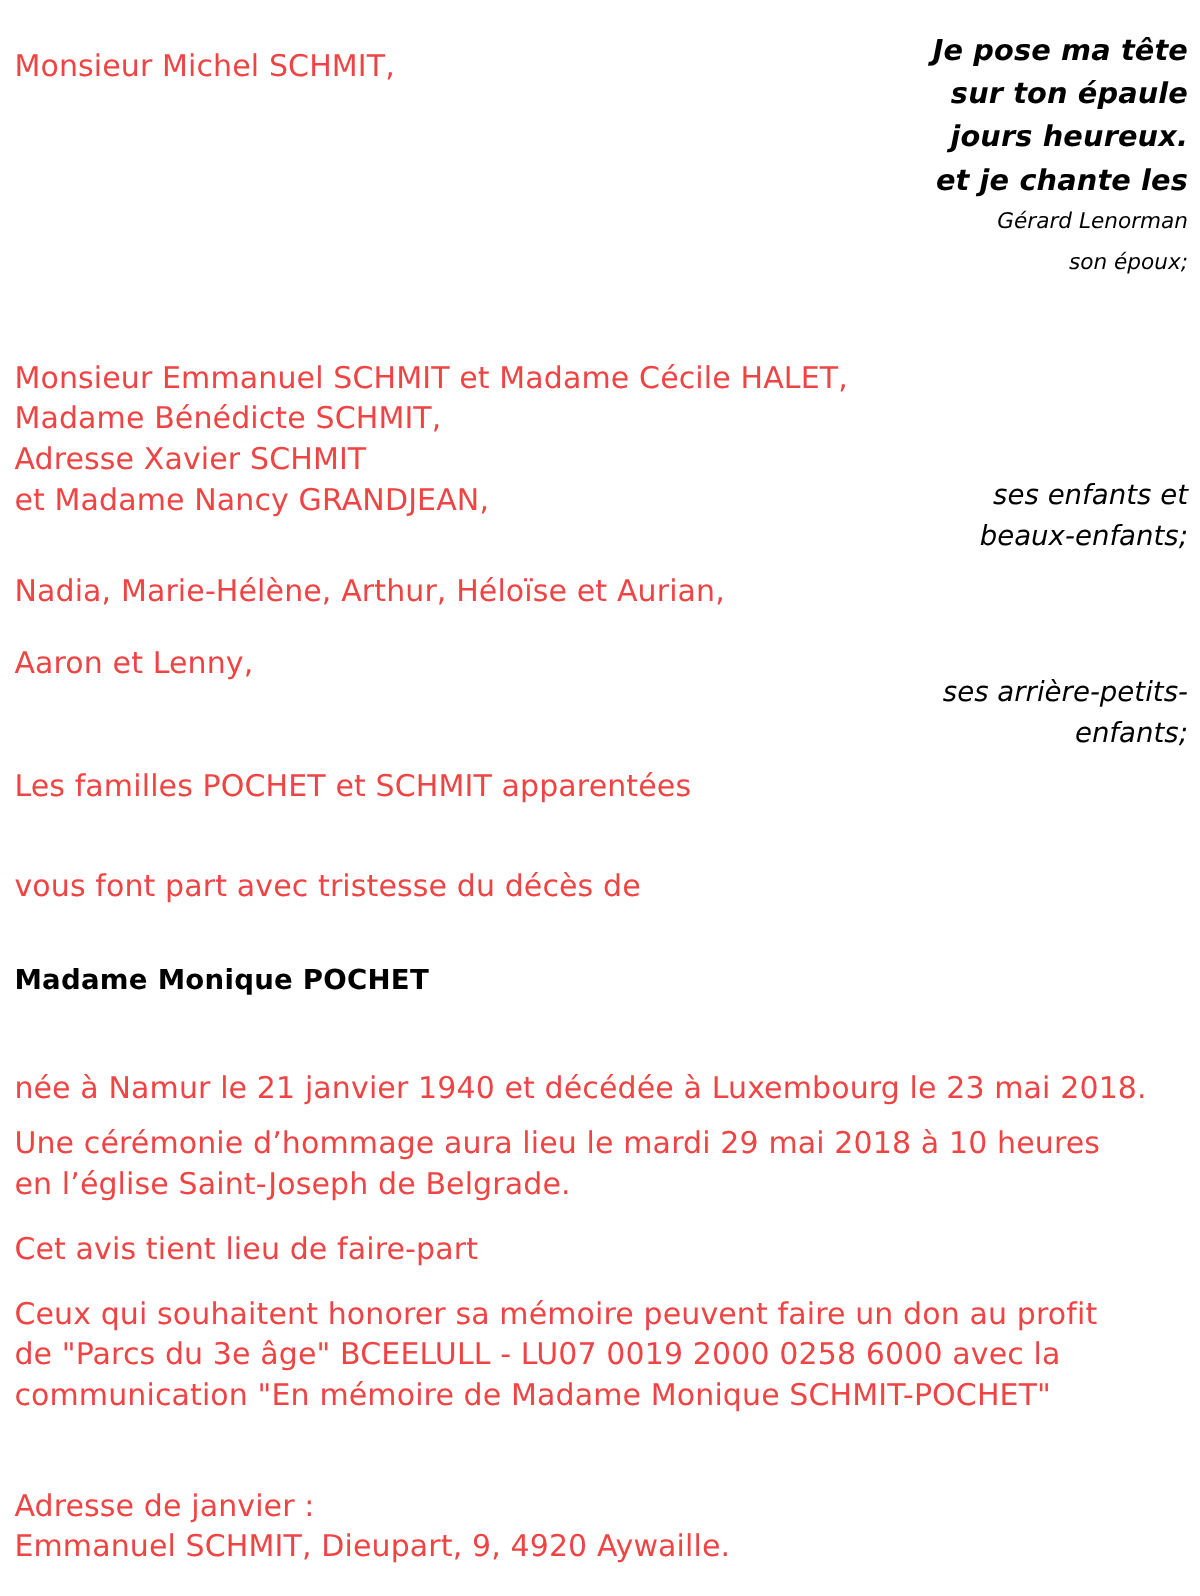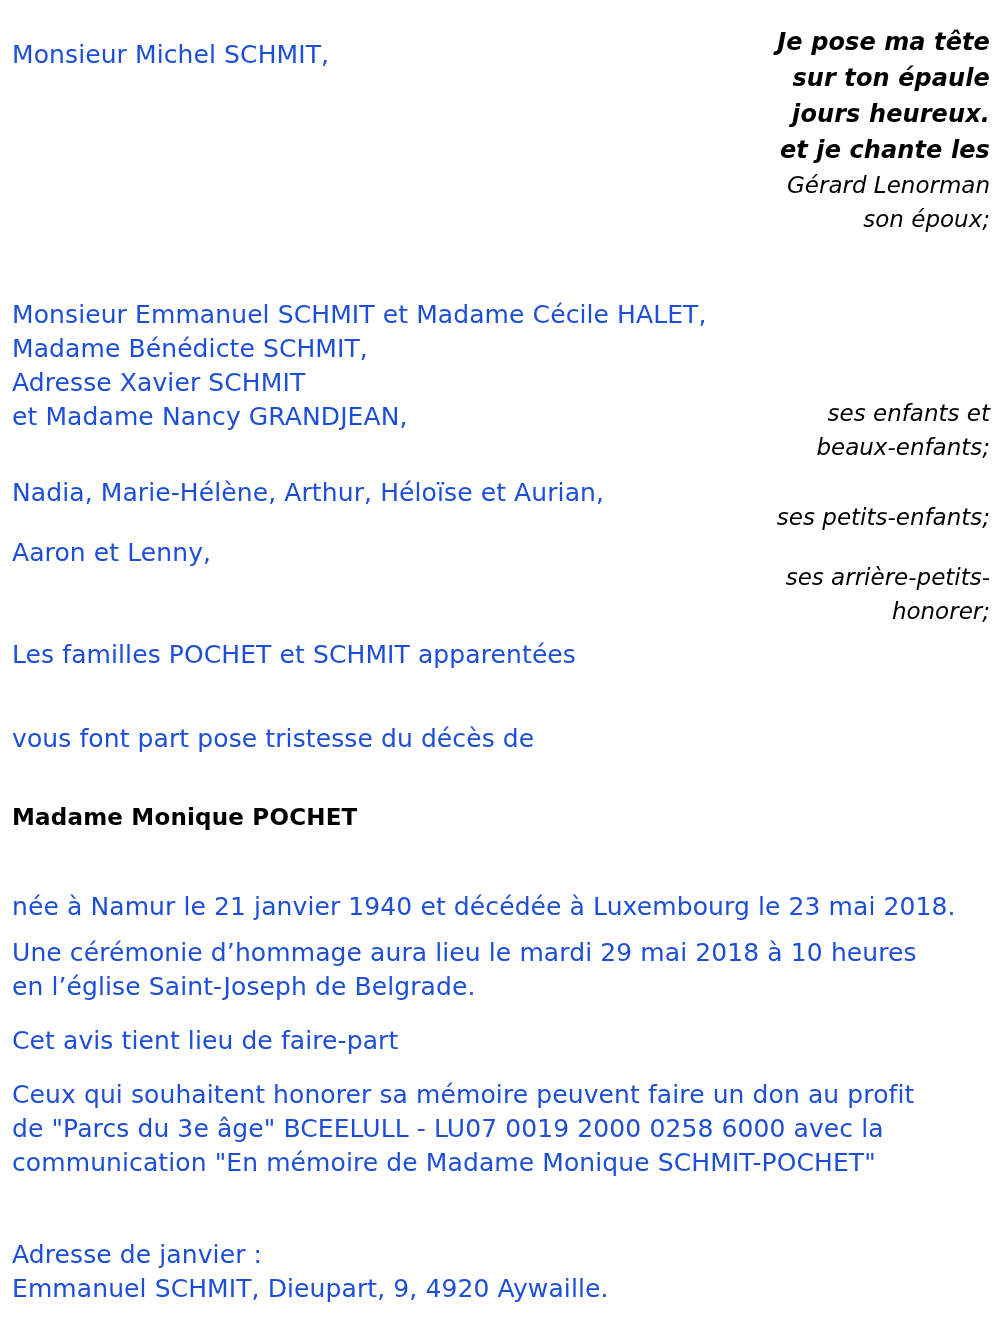--- a/index.html
+++ b/index.html
@@ -23,21 +23,21 @@
     width: 1000px;
     height: 1330px;
     background: #ffffff;
   }
 
   .line {
     font-size: 25px;
     line-height: 34px;
     letter-spacing: 0.1px;
     white-space: nowrap;
-    color: #1d4ed8;
+    color: #ef4444;
   }
 
   
   .abs { position: absolute; left: 12px; }
 
   .name-heading {
     font-size: 23px;
     line-height: 42px;
     font-weight: bold;
     letter-spacing: 0.2px;
@@ -54,21 +54,21 @@
   .quote-line {
     font-size: 24px;
     line-height: 36px;
     font-weight: bold;
     font-style: italic;
     letter-spacing: 0.1px;
     white-space: nowrap;
   }
 
   .quote-attrib {
-    font-size: 23px;
+    font-size: 18px;
     line-height: 34px;
     font-style: italic;
     font-weight: normal;
     white-space: nowrap;
   }
 
   .rel-line {
     font-size: 23px;
     line-height: 34px;
     font-style: italic;
@@ -88,27 +88,24 @@
     <div class="quote-line">et je chante les</div>
     <div class="quote-attrib">Gérard Lenorman</div>
     <div class="quote-attrib">son époux;</div>
   </div>
 
   <div class="right-col" style="top: 396px;">
     <div class="rel-line">ses enfants et</div>
     <div class="rel-line">beaux-enfants;</div>
   </div>
 
-  <div class="right-col" style="top: 500px;">
-    <div class="rel-line">ses petits-enfants;</div>
-  </div>
 
   <div class="right-col" style="top: 560px;">
     <div class="rel-line">ses arrière-petits-</div>
-    <div class="rel-line">honorer;</div>
+    <div class="rel-line">enfants;</div>
   </div>
 
   <div class="abs" style="top: 38px;">
     <div class="line">Monsieur Michel SCHMIT,</div>
   </div>
 
   <div class="abs" style="top: 252px; margin-top: 46px;">
     <div class="line">Monsieur Emmanuel SCHMIT et Madame Cécile HALET,</div>
     <div class="line">Madame Bénédicte SCHMIT,</div>
     <div class="line">Adresse Xavier SCHMIT</div>
@@ -121,21 +118,21 @@
 
   <div class="abs" style="top: 536px;">
     <div class="line">Aaron et Lenny,</div>
   </div>
 
   <div class="abs" style="top: 638px;">
     <div class="line">Les familles POCHET et SCHMIT apparentées</div>
   </div>
 
   <div class="abs" style="top: 722px;">
-    <div class="line">vous font part pose tristesse du décès de</div>
+    <div class="line">vous font part avec tristesse du décès de</div>
   </div>
 
   <div class="abs" style="top: 796px;">
     <div class="name-heading">Madame Monique POCHET</div>
   </div>
 
   <div class="abs" style="top: 890px;">
     <div class="line">née à Namur le 21 janvier 1940 et décédée à Luxembourg le 23 mai 2018.</div>
   </div>
 

